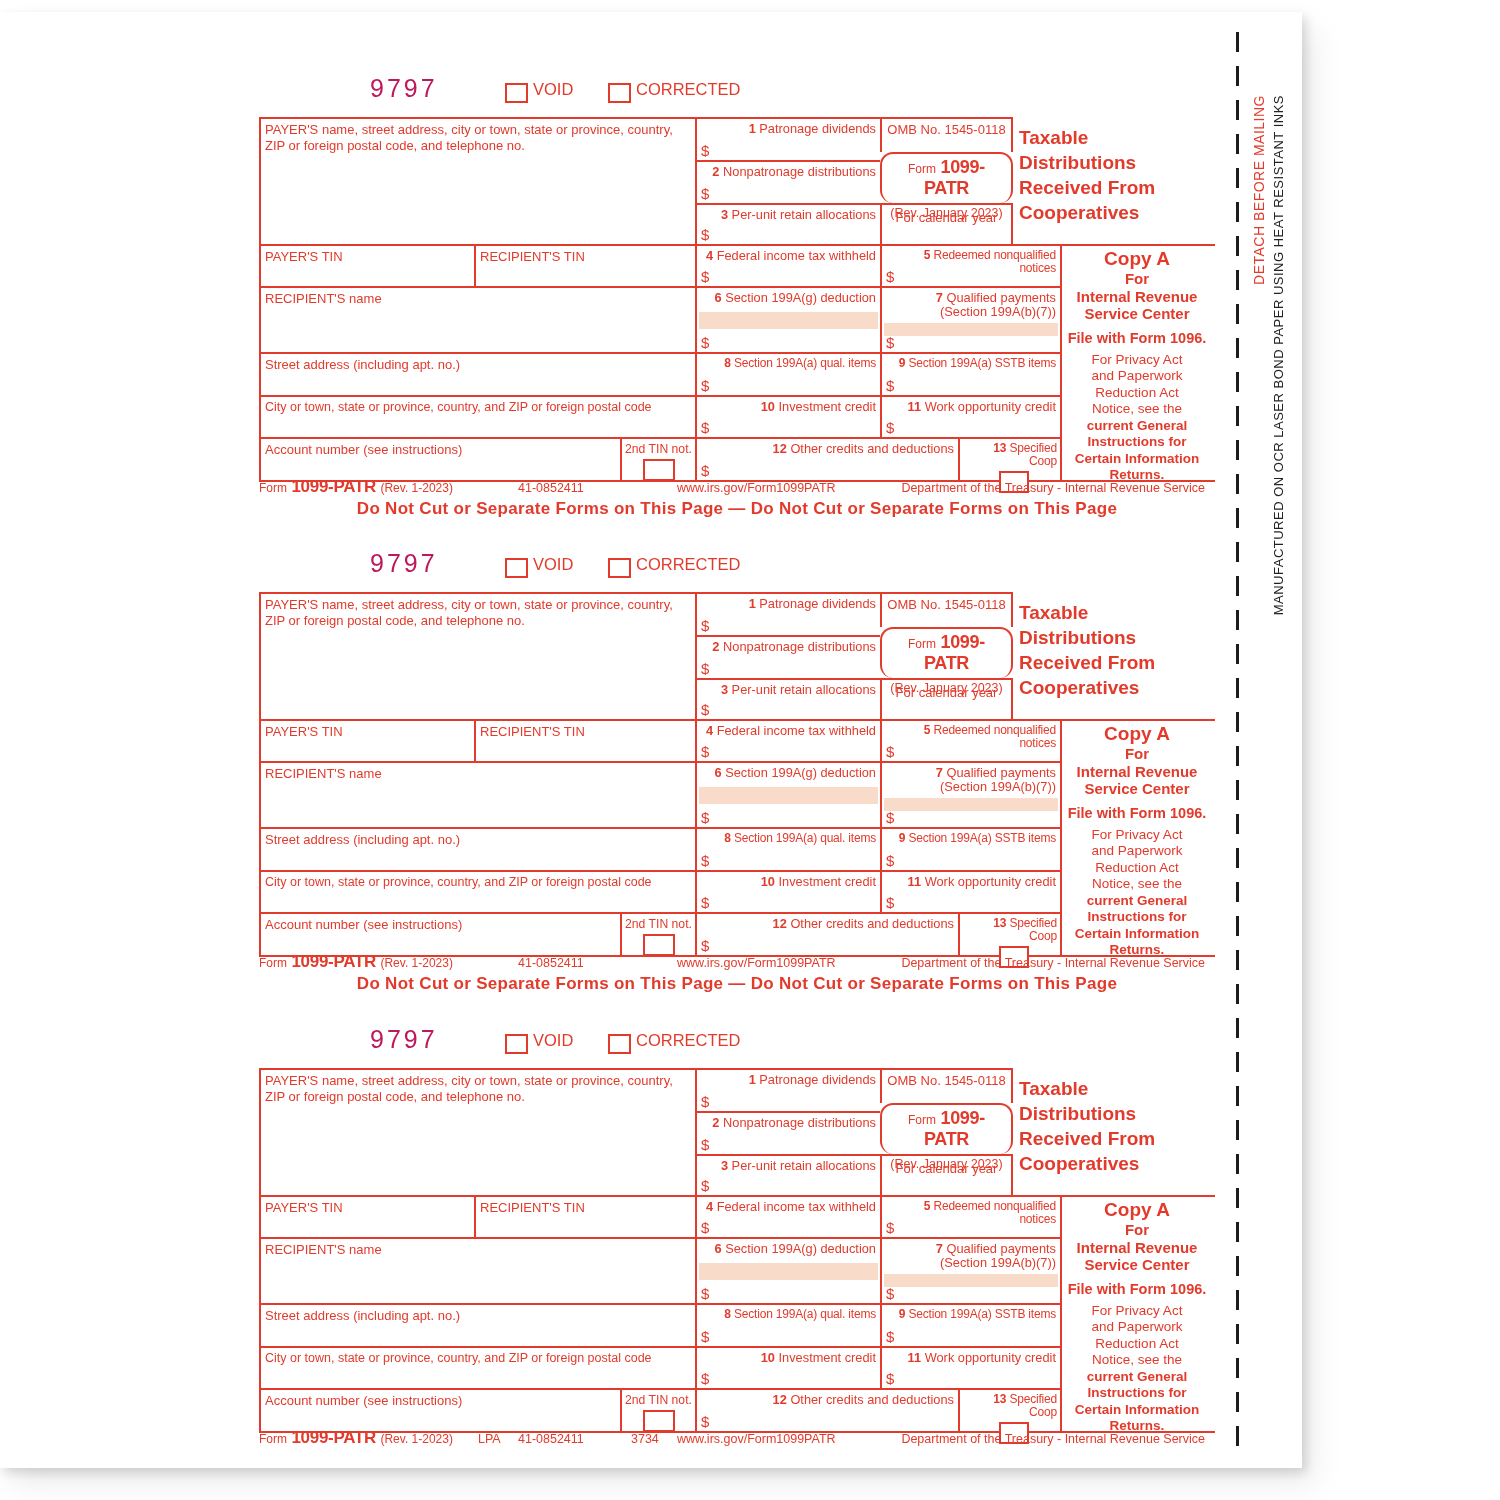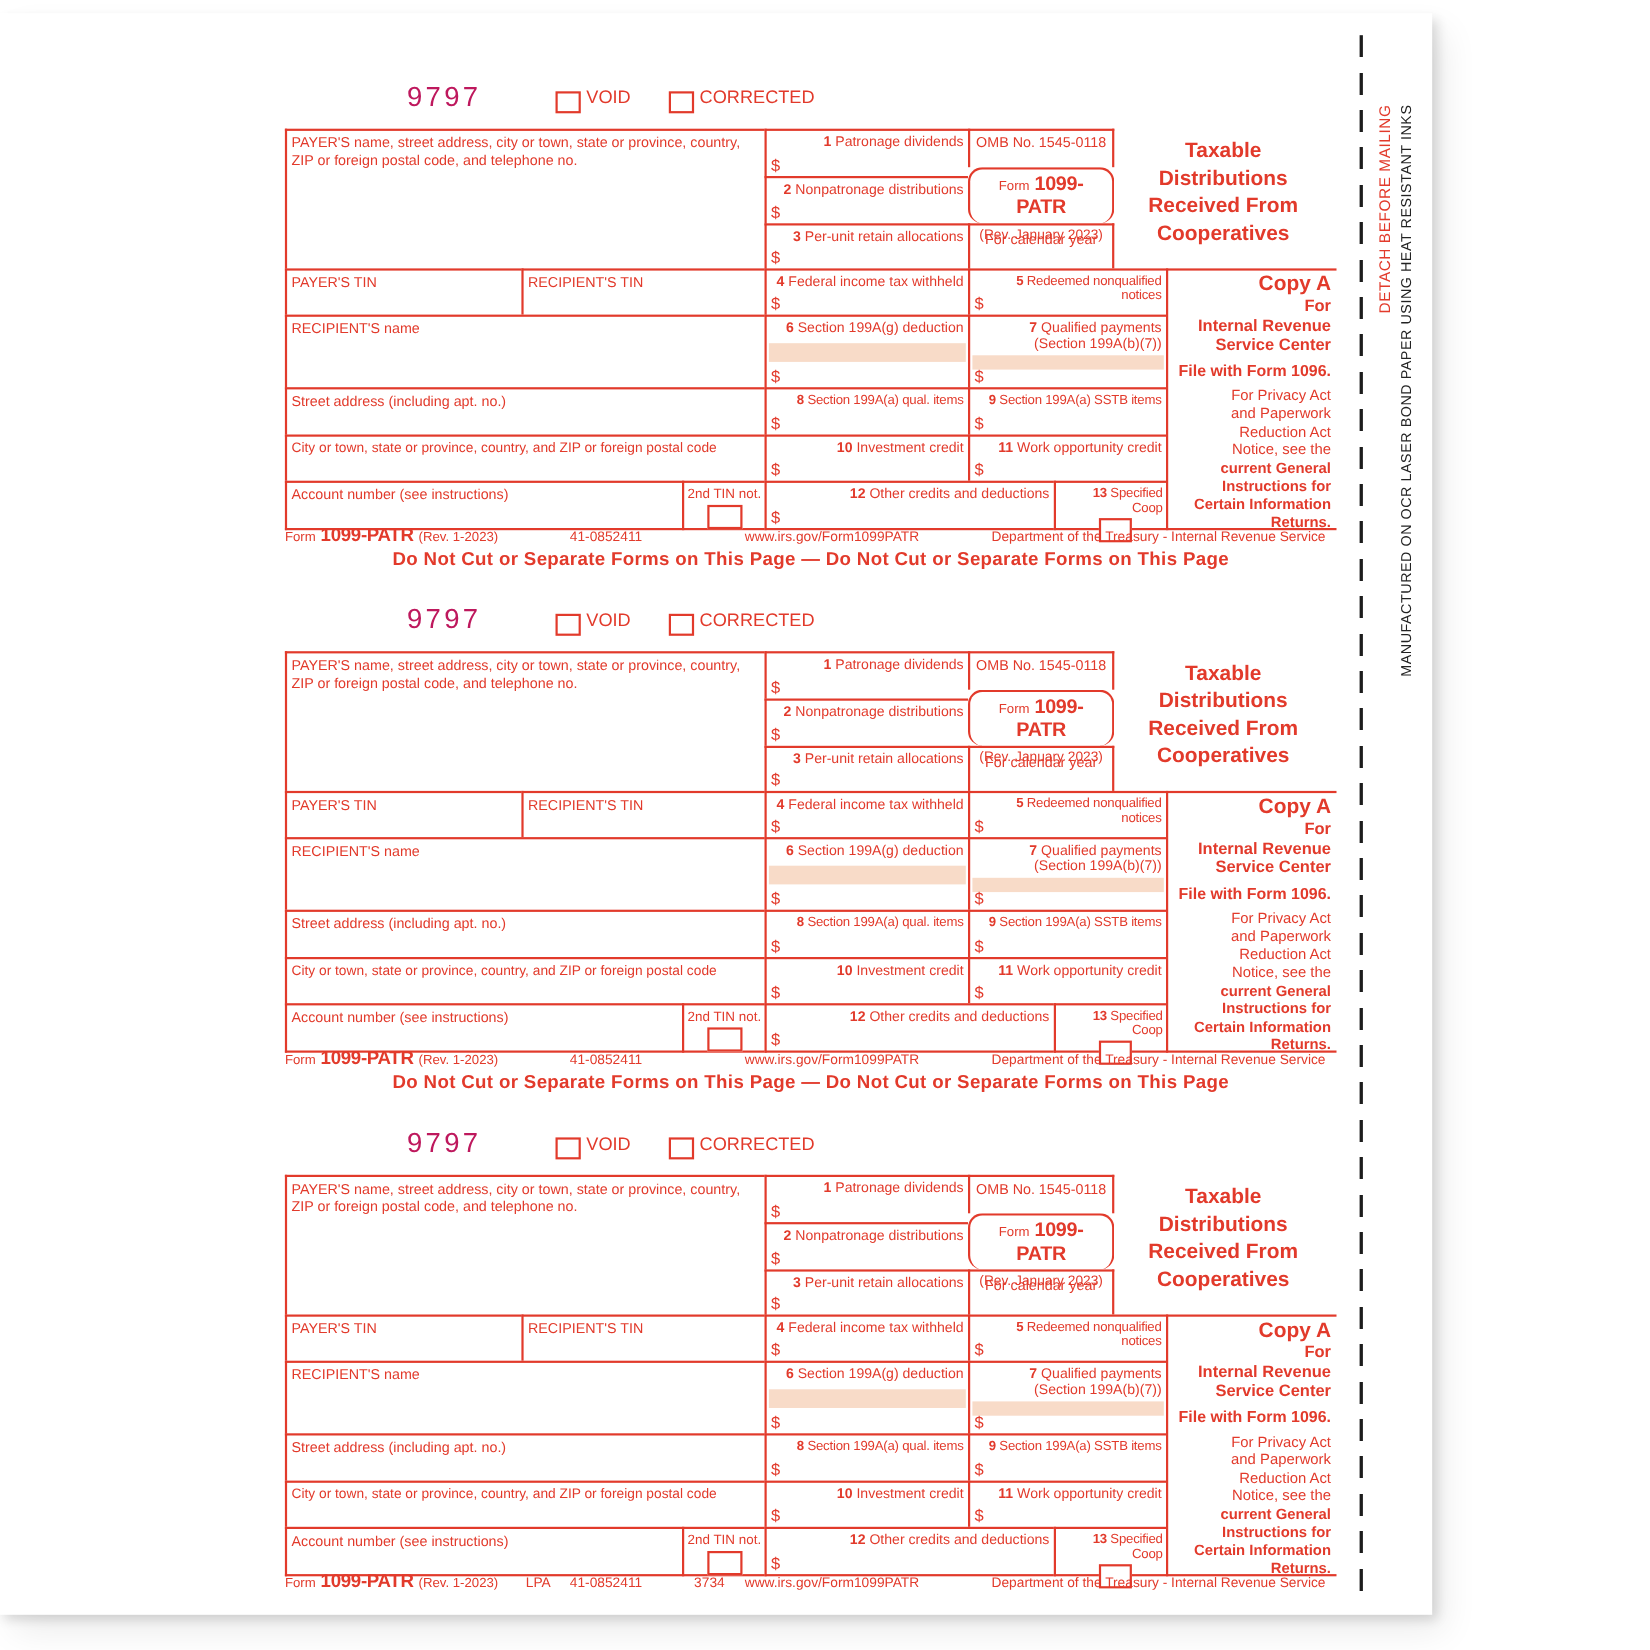--- a/index.html
+++ b/index.html
@@ -22,22 +22,22 @@
   .dollar{position:absolute;left:4px;bottom:1px;font-size:15px;}
   .hdr{font-size:13px;line-height:1.25;}
   .hdr.small{font-size:12.5px;}
   .strip{position:absolute;left:2px;right:2px;background:#f8dbc8;}
   .ombtxt{text-align:center;font-size:13px;padding-top:3px;}
   .formcell{text-align:center;border-radius:13px;}
   .fword{font-size:12px;}
   .fnum{font-size:18px;font-weight:700;letter-spacing:-0.3px;}
   .frev{font-size:12.5px;margin-top:7px;}
   .calcell{text-align:center;font-size:13px;padding-top:5px;}
-  .title{position:absolute;left:760px;top:8px;width:186px;text-align:center;font-size:19px;font-weight:700;line-height:25px;}
-  .copyAcell{padding:2px 5px 2px 2px;text-align:right;}
+  .title{position:absolute;left:760px;top:8px;width:186px;text-align:left;font-size:19px;font-weight:700;line-height:25px;}
+  .copyAcell{padding:2px 5px 2px 2px;text-align:center;}
   .copy-a{font-size:19px;font-weight:700;line-height:22px;}
   .for-line{font-size:15px;font-weight:700;line-height:17.5px;}
   .file{font-size:14.5px;font-weight:700;margin-top:7px;}
   .priv{font-size:13.5px;line-height:16.5px;}
   .priv.first{margin-top:6px;}
   .priv.b{font-weight:700;}
   .tin2lbl{font-size:12.2px;text-align:center;}
   .tin2box{width:28px;height:18px;border:2px solid #e23a2b;margin:3px auto 0;background:#fff;}
   .coopbox{width:26px;height:18px;border:2px solid #e23a2b;margin:2px auto 0 36px;background:#fff;}
   

